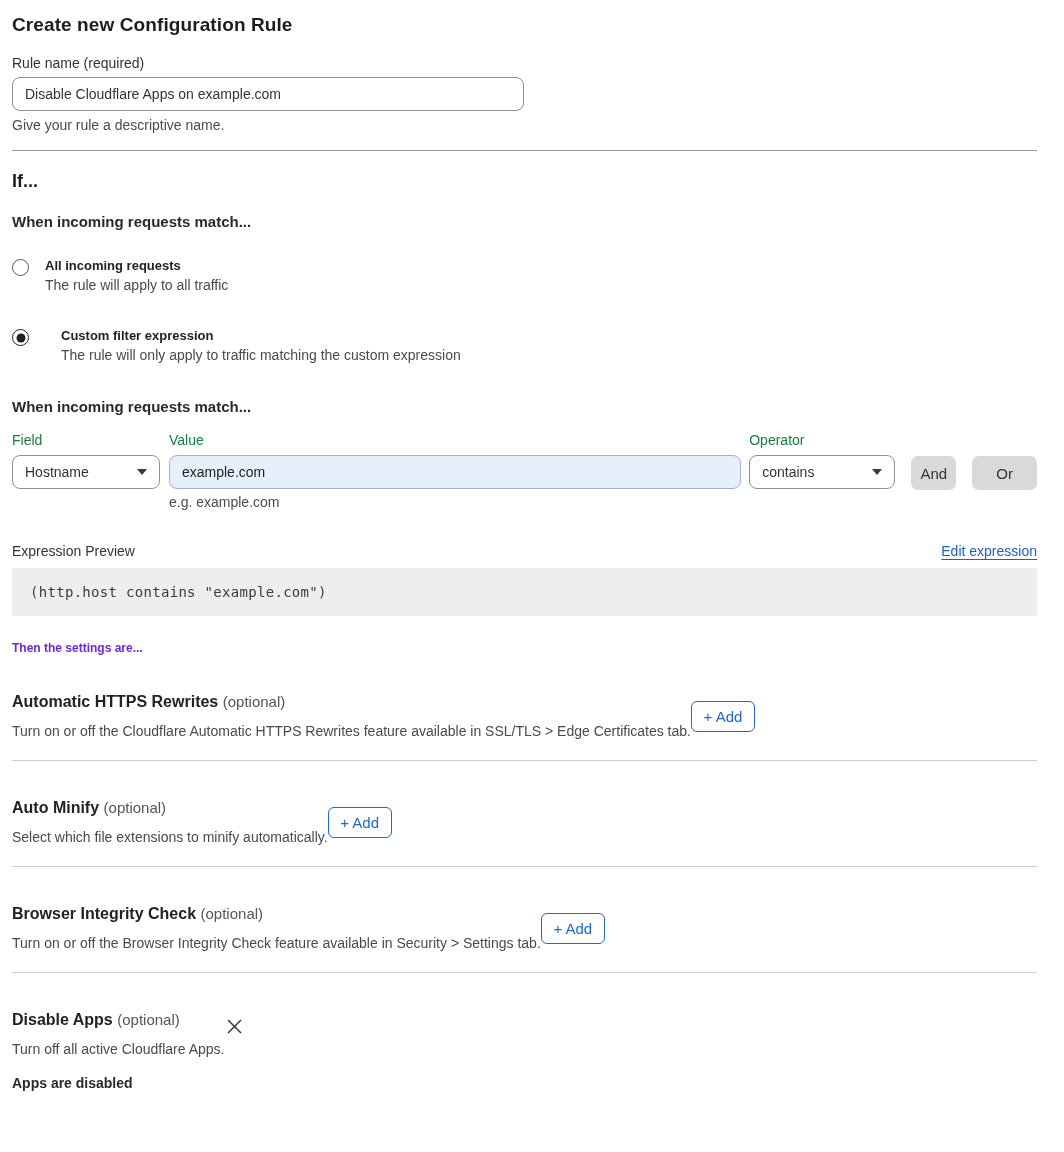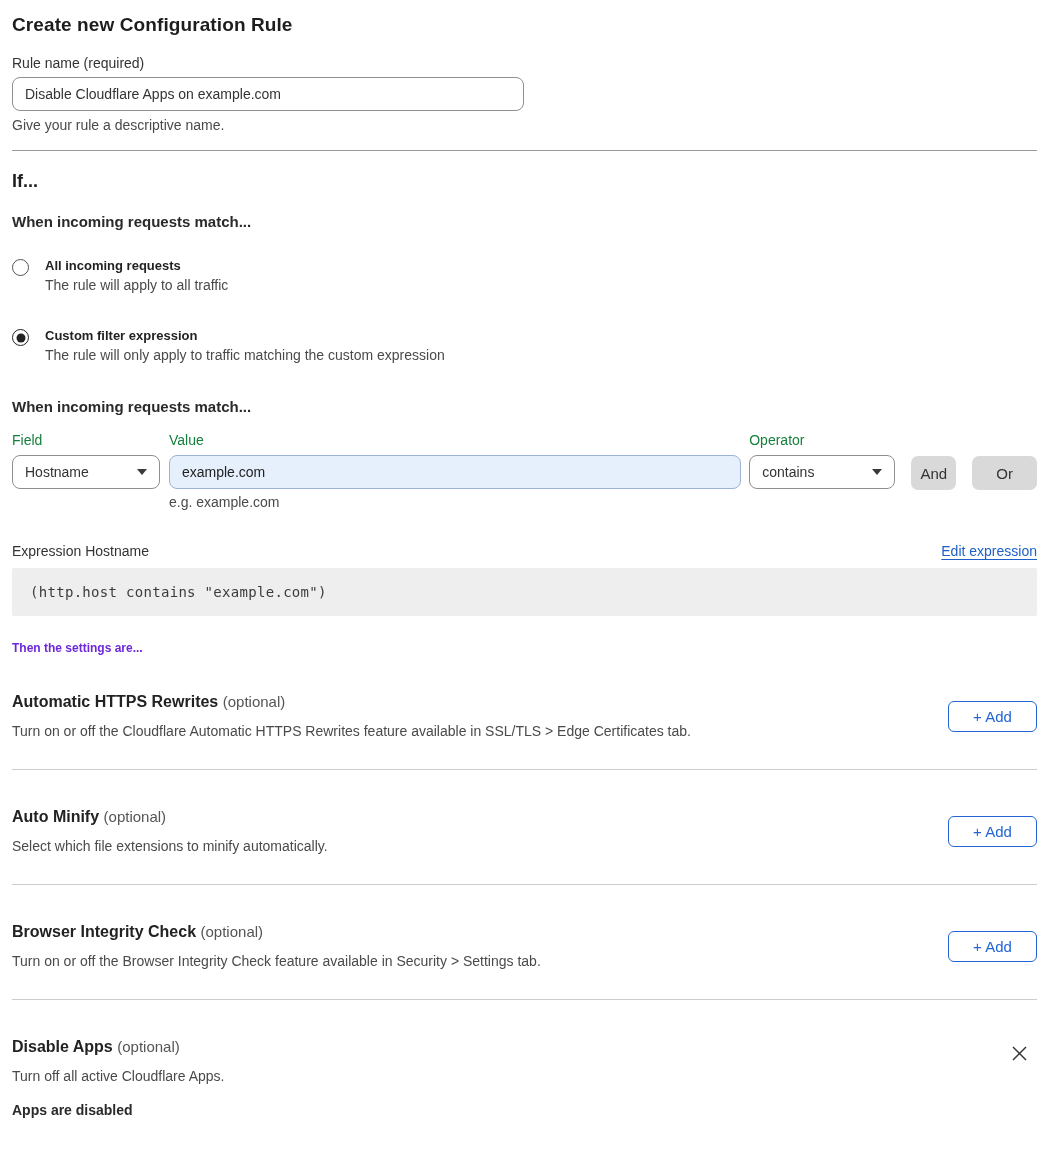--- a/index.html
+++ b/index.html
@@ -29,21 +29,21 @@
     background: #fff; outline: none;
   }
   .help-text { margin-top: 6px; font-size: 14px; color: #4a4a4a; }
 
   .divider { border: none; border-top: 1px solid #9a9a9a; margin-top: 17px; }
 
   .if-heading { margin-top: 20px; font-size: 18px; font-weight: 700; color: #1d1d1d; }
   .sub-heading { margin-top: 21px; font-size: 15px; font-weight: 700; color: #2a2a2a; }
 
   .radio-option { display: flex; align-items: flex-start; margin-top: 28px; cursor: pointer; }
-  .radio-option + .radio-option { margin-top: 35px; }
+  .radio-option + .radio-option { margin-top: 35px; gap: 16px; }
   .radio-circle {
     width: 17px; height: 17px; border-radius: 50%;
     border: 1.5px solid #555; background: #fff;
     margin-top: 1px; flex: 0 0 auto;
     position: relative;
   }
   .radio-circle.checked { border-color: #222; }
   .radio-circle.checked::after {
     content: ""; position: absolute; left: 50%; top: 50%;
     width: 9px; height: 9px; border-radius: 50%;
@@ -103,28 +103,28 @@
   .code-block {
     margin-top: 9px; height: 48px; background: #eeeeee;
     border-radius: 2px; display: flex; align-items: center;
     padding: 0 18px;
     font-family: "DejaVu Sans Mono", monospace;
     font-size: 14px; color: #3c3c3c; letter-spacing: 0.3px;
   }
 
   .then-heading { margin-top: 25px; font-size: 12px; font-weight: 700; color: #6d28d9; }
 
-  .setting { padding: 38px 0 30px 0; display: flex; justify-content: space-between; align-items: flex-start; }
+  .setting { padding: 38px 0 21px 0; display: flex; align-items: flex-start; }
   .setting.bordered { border-bottom: 1px solid #cccccc; }
   .setting-title { font-size: 16px; font-weight: 700; color: #222; }
   .setting-optional { font-weight: 400; font-size: 15px; color: #555; }
   .setting-desc { margin-top: 12px; font-size: 14px; color: #4a4a4a; }
   .add-btn {
     flex: 0 0 auto;
-    width: 89px; height: 31px; margin-top: 8px;
+    width: 64px; height: 31px; margin-top: 8px;
     background: #fff; border: 1px solid #2365d4; border-radius: 6px;
     color: #2365d4; font-size: 15px; cursor: pointer;
     font-family: "Liberation Sans", sans-serif;
   }
   .close-btn {
     flex: 0 0 auto; margin-top: 5px; margin-right: 8px;
     width: 20px; height: 20px; background: none; border: none;
     cursor: pointer; padding: 0; line-height: 0;
   }
   .setting-status { margin-top: 18px; font-size: 14px; font-weight: 700; color: #2a2a2a; }
@@ -181,21 +181,21 @@
       <div class="select-box">
         <span>contains</span>
         <span class="caret"></span>
       </div>
     </div>
     <button class="gray-btn and-btn">And</button>
     <button class="gray-btn or-btn">Or</button>
   </div>
 
   <div class="preview-row">
-    <span class="preview-label">Expression Hostname</span>
+    <span class="preview-label">Expression Preview</span>
     <a class="edit-link">Edit expression</a>
   </div>
   <div class="code-block">(http.host contains "example.com")</div>
 
   <h3 class="then-heading">Then the settings are...</h3>
 
   <div class="setting bordered">
     <div>
       <div class="setting-title">
         <span>Automatic HTTPS Rewrites</span>

